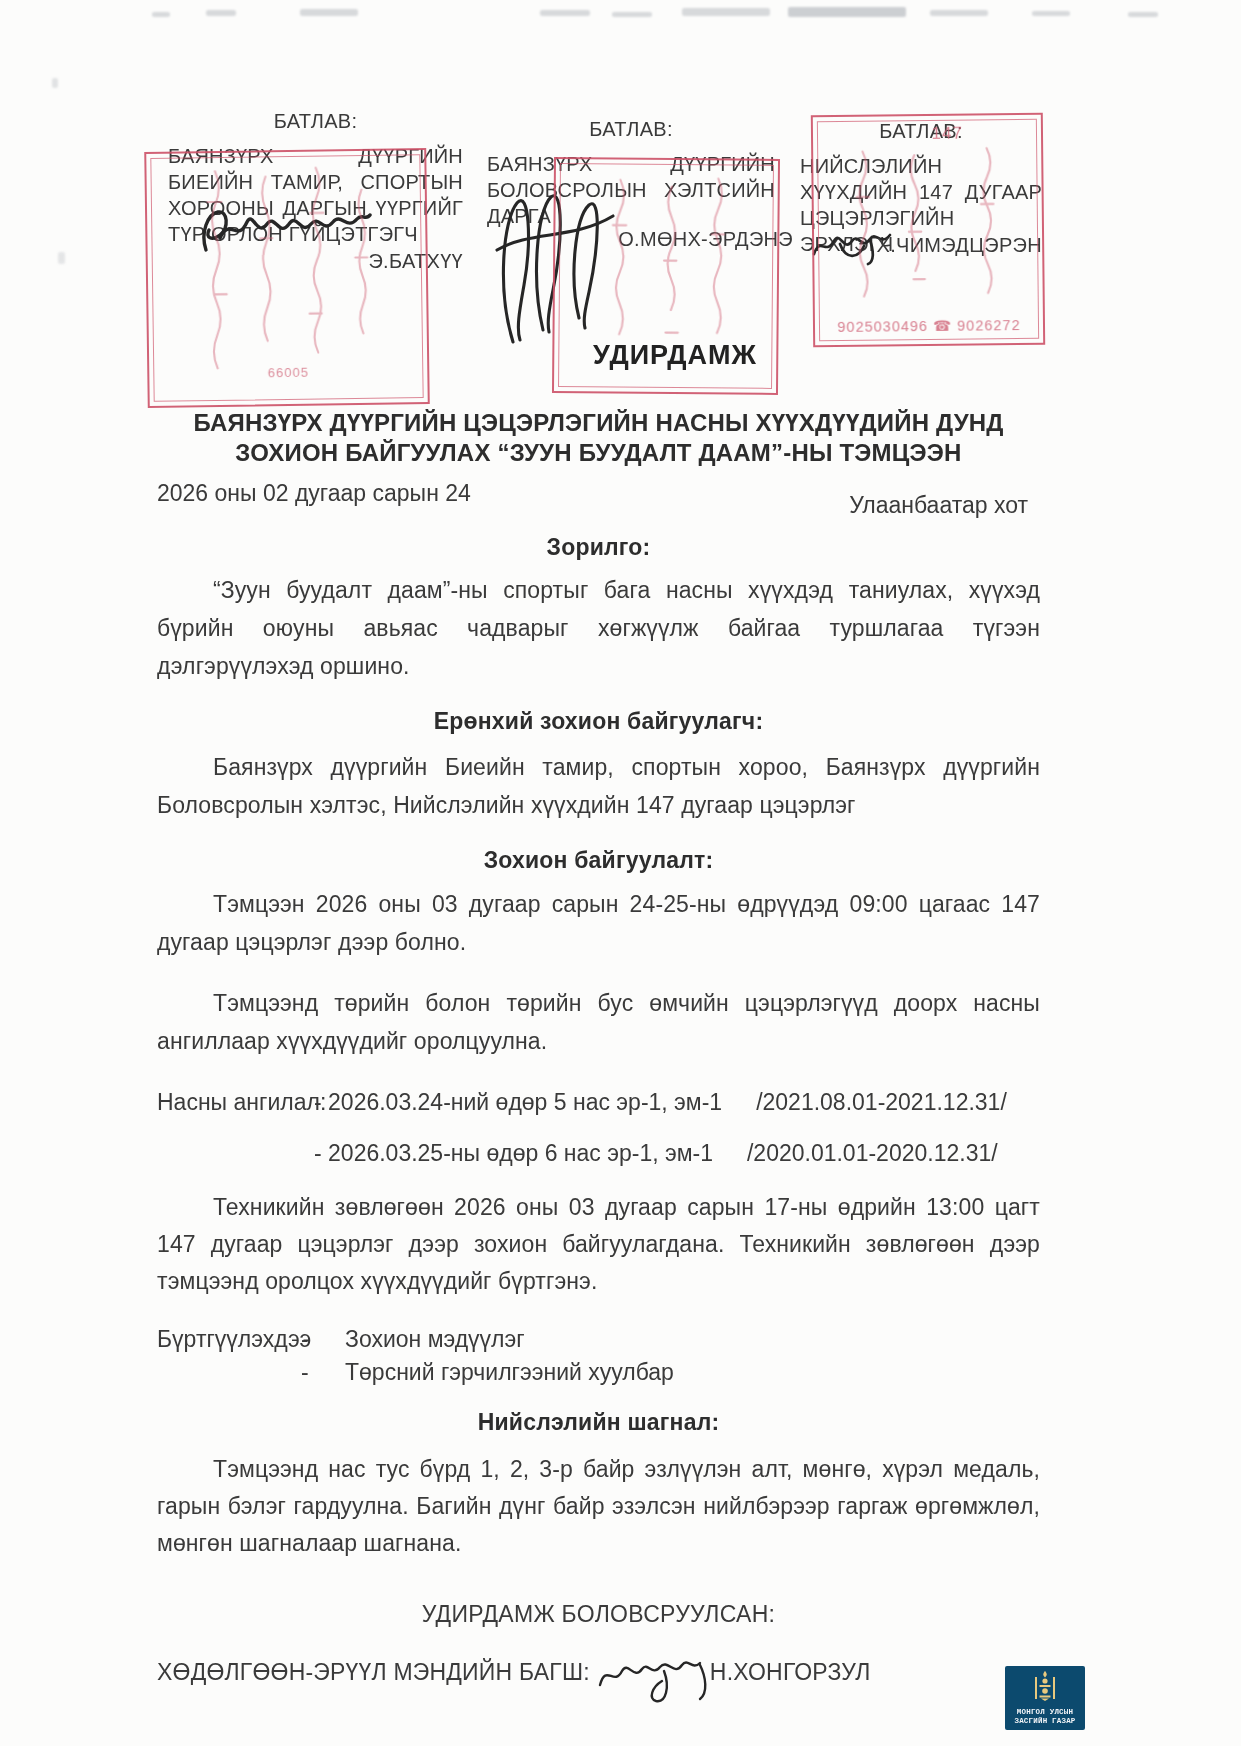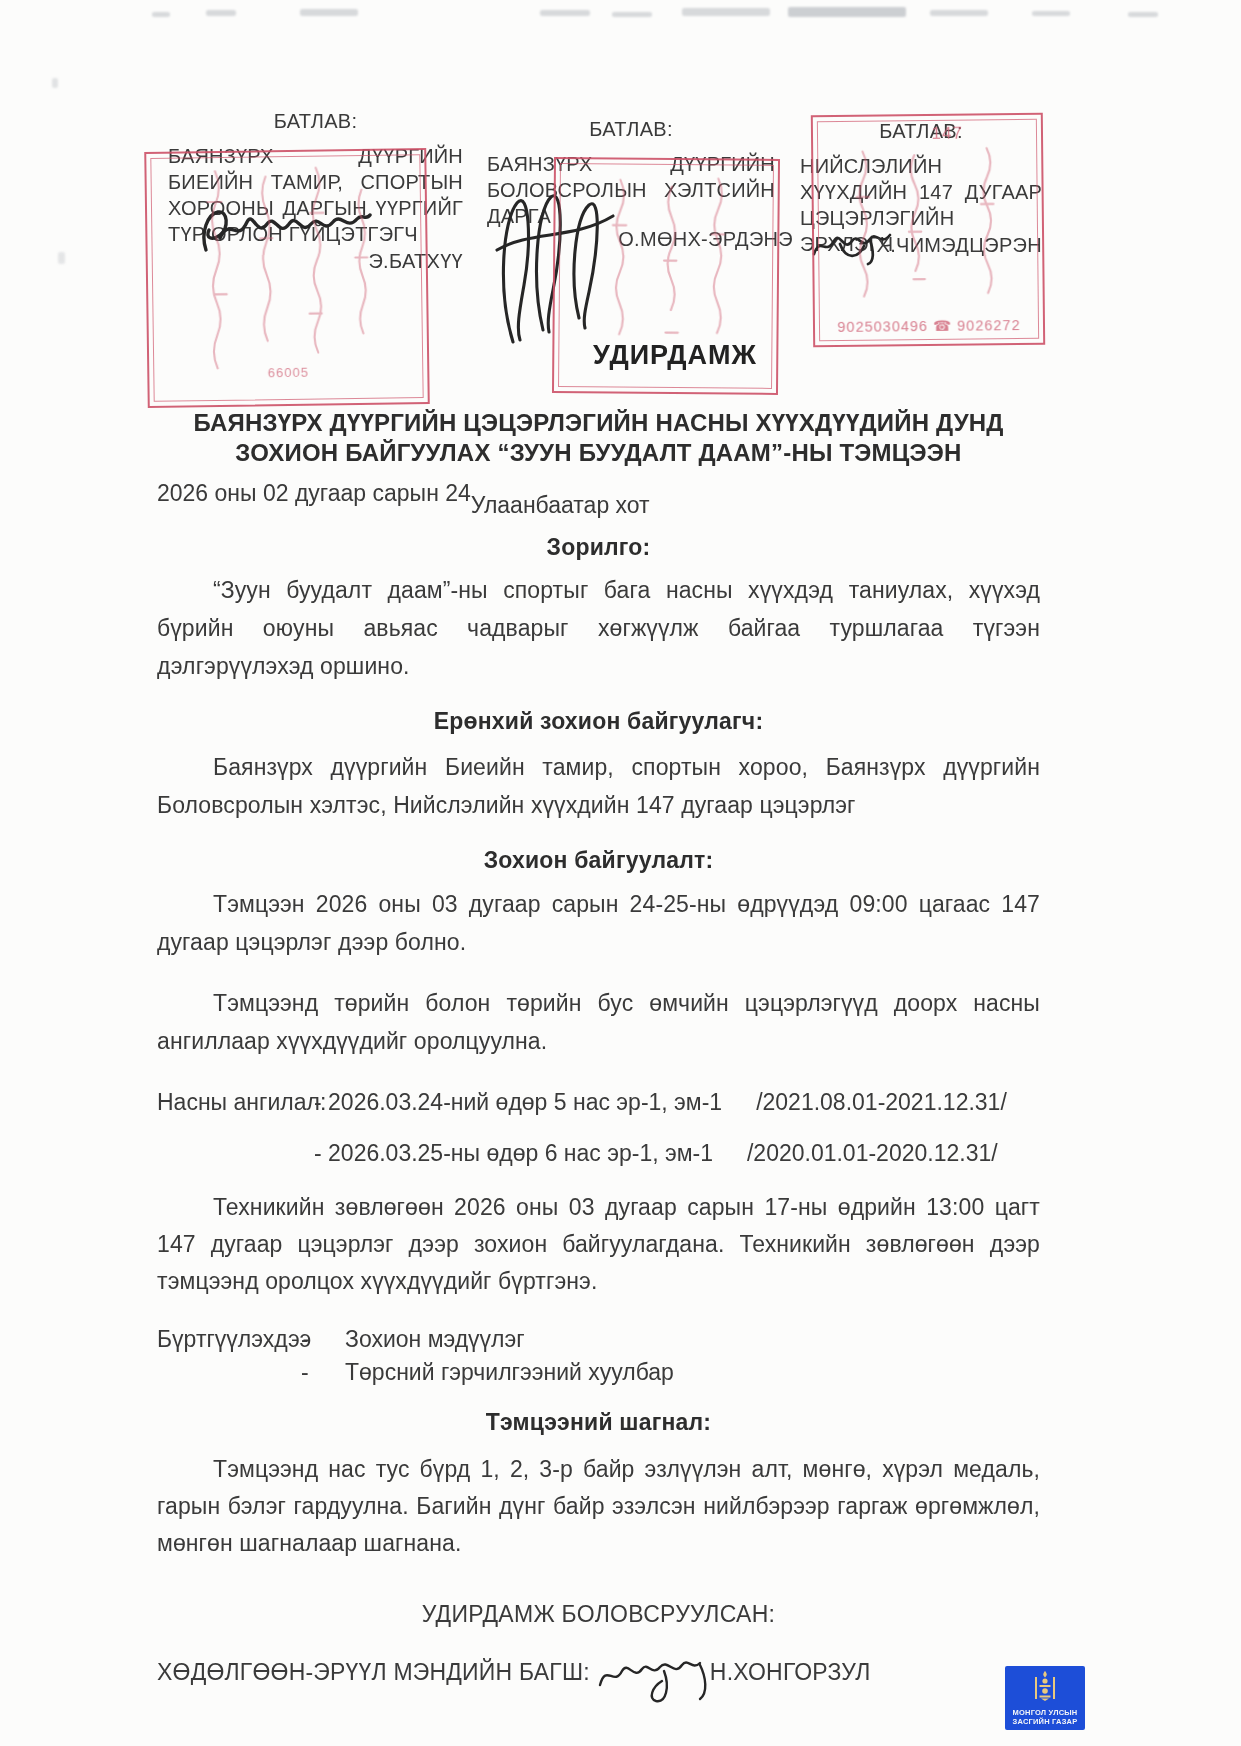--- a/index.html
+++ b/index.html
@@ -53,21 +53,21 @@
     text-align:center;font-size:27px;font-weight:bold;letter-spacing:1px;
     color:#222;z-index:5;
   }
 
   
   .content{position:absolute;left:157px;top:408px;width:883px;font-size:23px;}
   .main-heading{
     text-align:center;font-weight:bold;font-size:24px;line-height:30px;
     color:#2d2d2d;letter-spacing:.2px;
   }
-  .date-row{display:flex;margin-top:12px;align-items:flex-start;}
+  .date-row{display:flex;justify-content:space-between;margin-top:12px;align-items:flex-start;}
   .date-row .city{transform:translateY(12px);margin-right:12px;}
   .sec-h{text-align:center;font-weight:bold;color:#2d2d2d;letter-spacing:.2px;}
   .para{text-align:justify;text-indent:56px;line-height:38px;letter-spacing:.1px;}
 
   .h-purpose{margin-top:27px;}
   .p-purpose{margin-top:10px;}
   .h-organizer{margin-top:9px;}
   .p-organizer{margin-top:13px;}
   .h-organization{margin-top:11px;}
   .p-org1{margin-top:11px;}
@@ -225,38 +225,38 @@
         <span class="reg-dash"></span>
         <span>Зохион мэдүүлэг</span>
       </div>
       <div class="reg-row">
         <span class="reg-label"></span>
         <span class="reg-dash"></span>
         <span>Төрсний гэрчилгээний хуулбар</span>
       </div>
     </div>
 
-    <div class="sec-h h-awards">Тэмцээний шагнал:</div>
+    <div class="sec-h h-awards">Нийслэлийн шагнал:</div>
     <p class="para p-awards">Тэмцээнд нас тус бүрд 1, 2, 3-р байр эзлүүлэн алт, мөнгө, хүрэл медаль, гарын бэлэг гардуулна. Багийн дүнг байр эзэлсэн нийлбэрээр гаргаж өргөмжлөл, мөнгөн шагналаар шагнана.</p>
 
     <div class="developed-heading">УДИРДАМЖ БОЛОВСРУУЛСАН:</div>
 
     <div class="developer-row">
       <span>ХӨДӨЛГӨӨН-ЭРҮҮЛ МЭНДИЙН БАГШ:</span>
       <svg class="sig" width="122" height="58" viewBox="0 0 122 58">
         <path d="M6,34 C12,12 20,36 28,20 C34,9 40,30 48,18 C54,10 58,26 66,16 C74,7 80,26 88,14 C94,6 98,20 106,12"></path>
         <path d="M70,20 C76,36 72,52 62,50 C54,48 58,36 68,30"></path>
         <path d="M106,14 C112,26 114,42 106,48"></path>
       </svg>
       <span>Н.ХОНГОРЗУЛ</span>
     </div>
 
   </div>
 
-  <div class="gov-badge" style="background: #1d4ed8;">
+  <div class="gov-badge" style="background: #0c4a6e; font-family: Liberation Mono, monospace;">
     <svg class="soyombo" width="24" height="30" viewBox="0 0 24 30">
       <g fill="#e9c97e">
         <rect x="2" y="6" width="2" height="22"></rect>
         <rect x="20" y="6" width="2" height="22"></rect>
         <path d="M12,0 C14,2.4 14.6,4.2 12,6.4 C9.4,4.2 10,2.4 12,0Z"></path>
         <circle cx="12" cy="10" r="2.6"></circle>
         <rect x="6.5" y="14" width="11" height="2"></rect>
         <circle cx="12" cy="20" r="2.8"></circle>
         <rect x="6.5" y="24.5" width="11" height="2"></rect>
         <path d="M8,27.5 h8 l-4,2.5 Z"></path>

